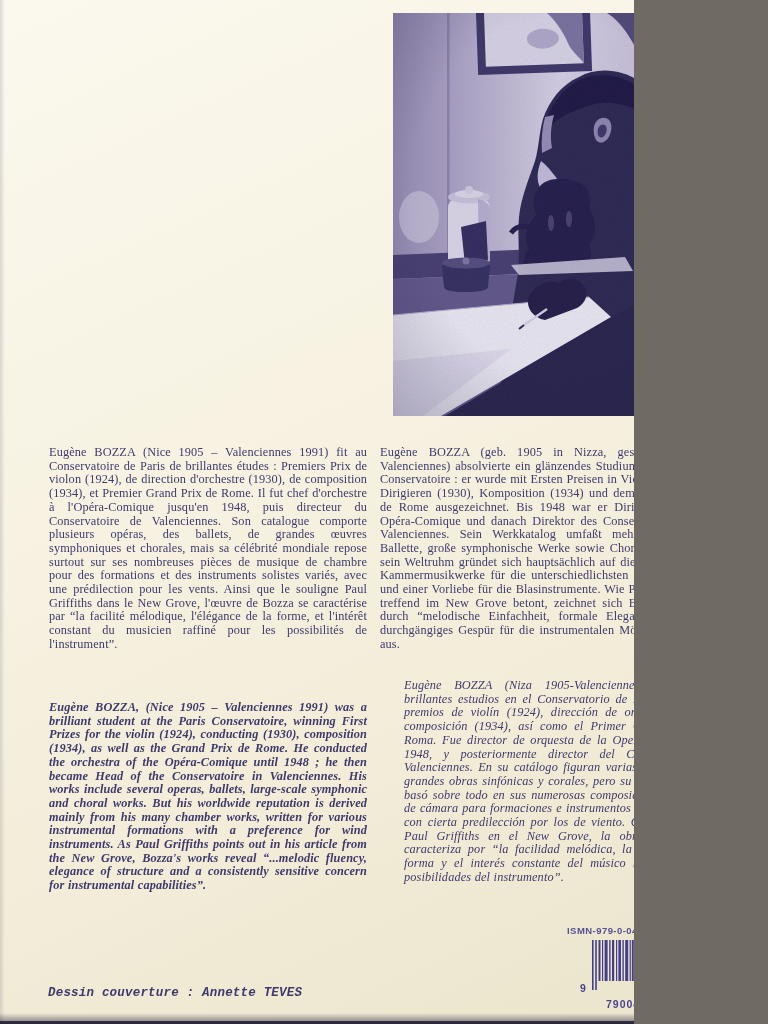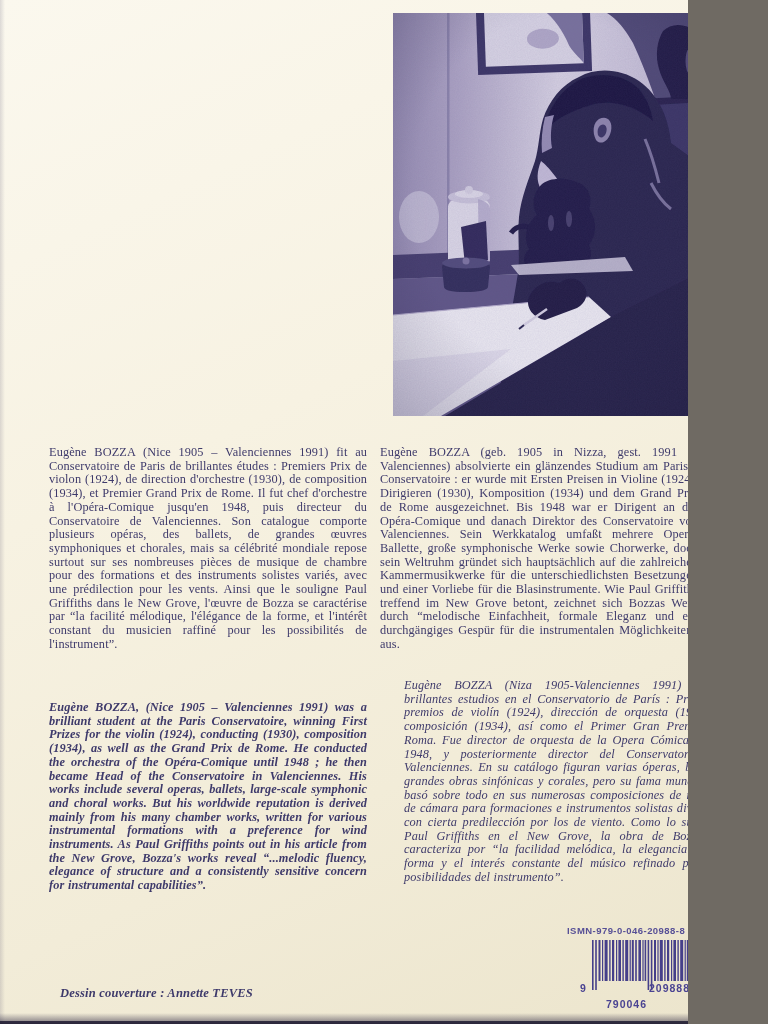--- a/index.html
+++ b/index.html
@@ -2,21 +2,21 @@
 <html style="--page-bg: #f7f3e4; --ink: #3e3a6b; --barcode-ink: #4a4392;"><head>
 <meta charset="utf-8">
 <style>
   :root{
     --page-bg:#f7f3e4;
     --ink:#3e3a6b;
     --barcode-ink:#4a4392;
   }
   html,body{margin:0;padding:0;background:#6f6a63;}
   .page{
-    position:relative;width:688px;height:1024px;overflow:hidden;
+    position:relative;width:634px;height:1024px;overflow:hidden;
     background:linear-gradient(155deg,#fbf8ee 0%,#f7f2e2 40%,#f2ecd8 72%,#ece5cd 100%);
     font-family:"Liberation Serif",serif;
   }
   .left-edge{position:absolute;left:0;top:0;bottom:0;width:5px;
     background:linear-gradient(to right,rgba(60,55,90,.16),rgba(60,55,90,0));}
   .edge-shadow{position:absolute;left:0;right:0;bottom:0;height:11px;
     background:linear-gradient(to top,rgba(40,34,62,.6),rgba(40,34,62,0));}
   .edge-shadow::after{content:"";position:absolute;left:0;right:0;bottom:0;height:3px;
     background:rgba(24,20,44,.8);}
   .photo{position:absolute;left:393px;top:13px;width:330px;height:403px;display:block;}
@@ -29,22 +29,22 @@
     position:absolute;width:318px;margin:0;color:var(--ink);
     font-size:12.3px;line-height:13.7px;text-align:justify;
     letter-spacing:.12px;word-spacing:.35px;hyphens:auto;-webkit-hyphens:auto;
   }
   .bio.i{font-style:italic;}
   .pos-fr{left:49px;top:446px;}
   .pos-de{left:380px;top:446px;}
   .pos-en{left:49px;top:701px;font-weight:bold;}
   .pos-es{left:404px;top:679px;}
   .cover-credit{
-    position:absolute;left:60px;top:986px;margin:0;
-    font-style:italic;font-weight:600;font-size:12.5px;color:var(--ink);letter-spacing:.2px;
+    position:absolute;left:48px;top:986px;margin:0;
+    font-style:italic;font-weight:600;font-size:12.5px;color:var(--ink);letter-spacing:.2px;font-family:Liberation Mono, monospace;
   }
   .ismn{
     position:absolute;left:567px;top:925px;width:178px;text-align:left;
     font-family:"Liberation Sans",sans-serif;font-weight:600;
     font-size:9.5px;letter-spacing:.45px;color:var(--barcode-ink);opacity:.92;
   }
   .barcode{position:absolute;left:580px;top:940px;width:140px;height:60px;}
   .barcode svg{position:absolute;left:12px;top:0;display:block;}
   .bd{
     position:absolute;top:42px;font-family:"Liberation Sans",sans-serif;font-weight:600;

